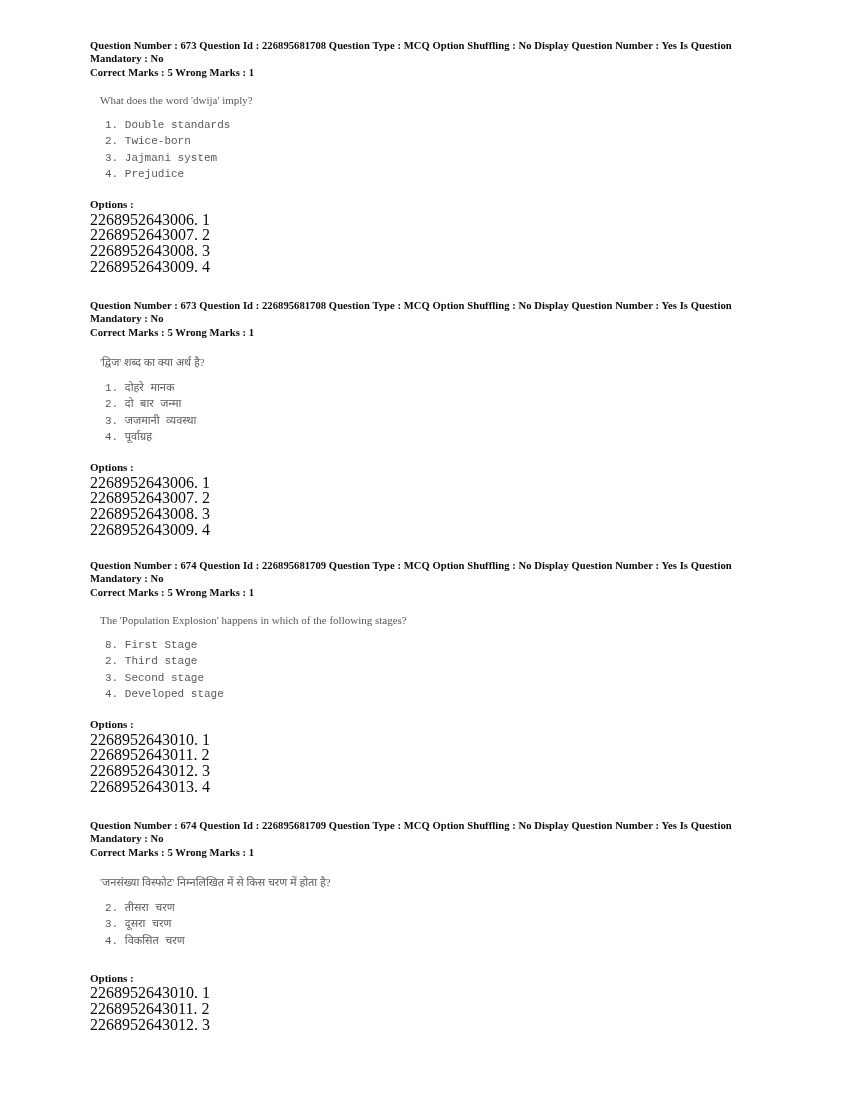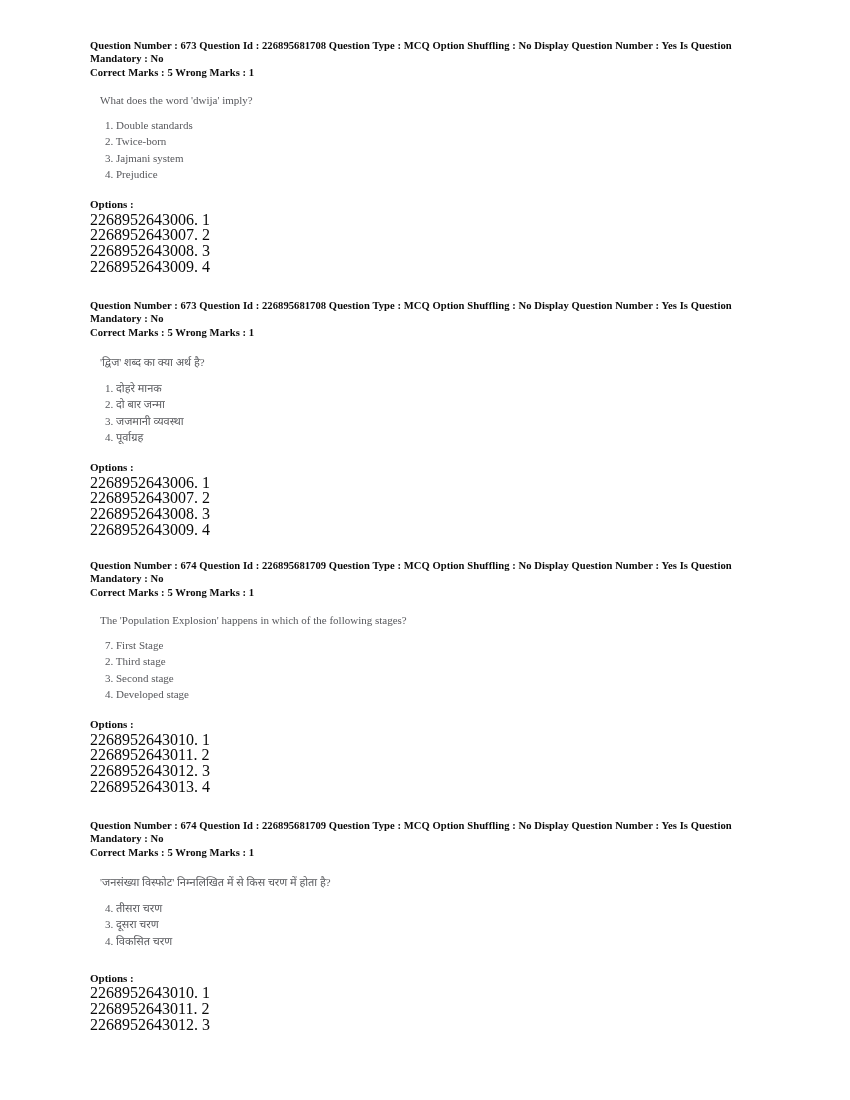--- a/index.html
+++ b/index.html
@@ -34,21 +34,21 @@
   .question {
     margin: 15px 0 0 10px;
     font-family: Liberation Serif, serif;
     font-size: 11px;
     color: #57585c;
   }
   .choices {
     margin: 11px 0 0 15px;
   }
   .choice {
-    font-family: Liberation Serif, serif;
+    font-family: Liberation Mono, monospace;
     font-size: 11px;
     line-height: 16.2px;
     color: #57585c;
   }
   .options-label {
     margin-top: 16px;
     font-weight: bold;
     font-size: 11px;
     line-height: 13.5px;
     color: #0a0a0a;
@@ -106,41 +106,41 @@
       <div class="id-line">2268952643009. 4</div>
     </div>
   </section>
 
   <section class="block b3">
     <div class="hdr">Question Number : 674 Question Id : 226895681709 Question Type : MCQ Option Shuffling : No Display Question Number : Yes Is Question</div>
     <div class="hdr">Mandatory : No</div>
     <div class="hdr">Correct Marks : 5 Wrong Marks : 1</div>
     <div class="question">The 'Population Explosion' happens in which of the following stages?</div>
     <div class="choices">
-      <div class="choice">7. First Stage</div>
+      <div class="choice">8. First Stage</div>
       <div class="choice">2. Third stage</div>
       <div class="choice">3. Second stage</div>
       <div class="choice">4. Developed stage</div>
     </div>
     <div class="options-label">Options :</div>
     <div>
       <div class="id-line">2268952643010. 1</div>
       <div class="id-line">2268952643011. 2</div>
       <div class="id-line">2268952643012. 3</div>
       <div class="id-line">2268952643013. 4</div>
     </div>
   </section>
 
   <section class="block b4">
     <div class="hdr">Question Number : 674 Question Id : 226895681709 Question Type : MCQ Option Shuffling : No Display Question Number : Yes Is Question</div>
     <div class="hdr">Mandatory : No</div>
     <div class="hdr">Correct Marks : 5 Wrong Marks : 1</div>
     <div class="question">'जनसंख्या विस्फोट' निम्नलिखित में से किस चरण में होता है?</div>
     <div class="choices">
-      <div class="choice">4. तीसरा चरण</div>
+      <div class="choice">2. तीसरा चरण</div>
       <div class="choice">3. दूसरा चरण</div>
       <div class="choice">4. विकसित चरण</div>
     </div>
     <div class="options-label">Options :</div>
     <div>
       <div class="id-line">2268952643010. 1</div>
       <div class="id-line">2268952643011. 2</div>
       <div class="id-line">2268952643012. 3</div>
     </div>
   </section>

